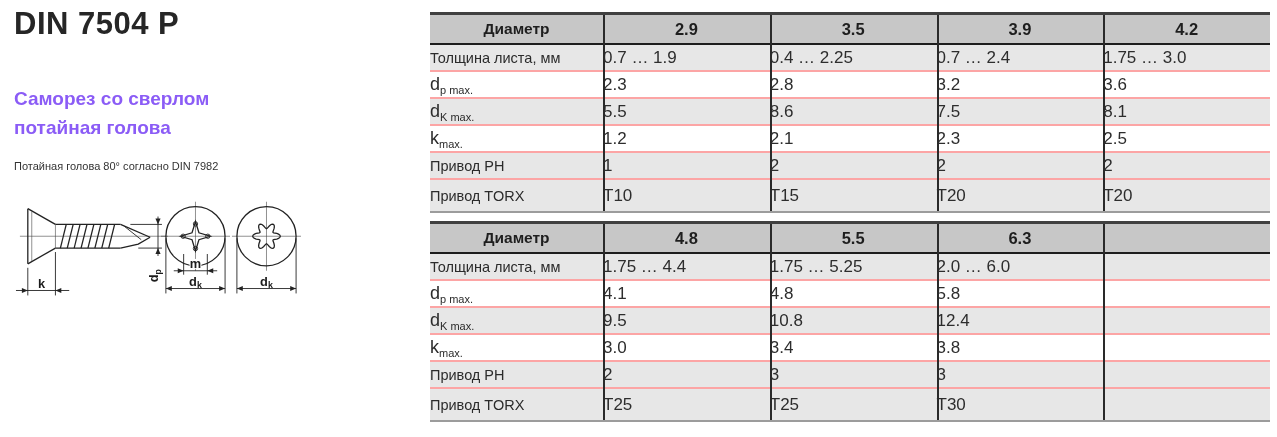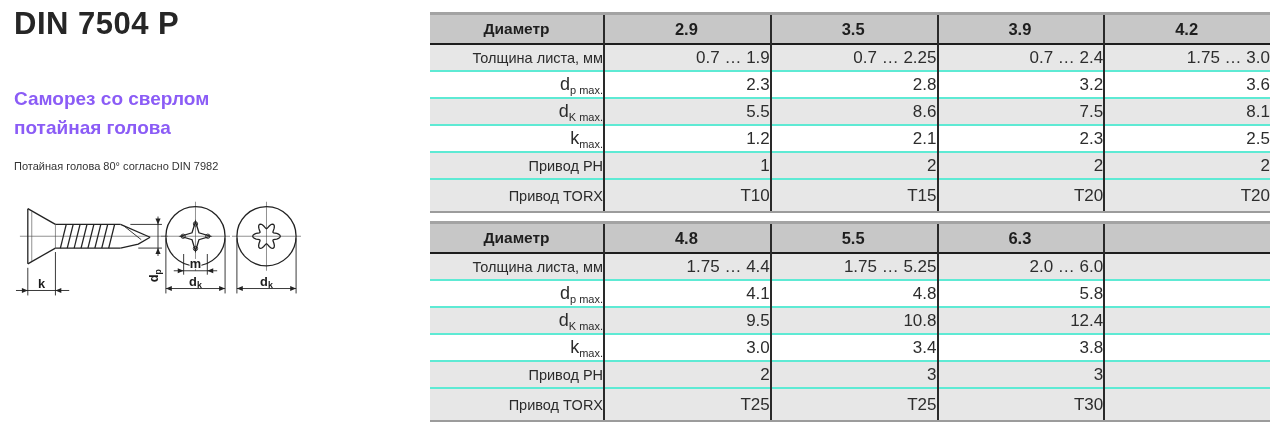--- a/index.html
+++ b/index.html
@@ -15,29 +15,29 @@
   .drawing svg{display:block;width:288px;height:112px;}
   .dwg-line{stroke:#222;stroke-width:1.3;fill:none;}
   .dwg-thin{stroke:#444;stroke-width:.6;fill:none;}
   .dwg-dim{stroke:#222;stroke-width:.9;fill:none;}
   .dwg-arrow{fill:#222;stroke:none;}
   .dwg-text{font-family:"Liberation Sans",sans-serif;font-size:13px;font-weight:700;fill:#1c1c1c;}
   .dwg-sub{font-size:9px;}
 
   
   .tables{position:absolute;left:430px;top:12px;width:840px;}
-  .t-table{position:relative;border-top:3px solid #a3a3a3;border-bottom:2px solid #9c9c9c;background:#5eead4;}
+  .t-table{position:relative;border-top:3px solid #404040;border-bottom:2px solid #9c9c9c;background:#fca5a5;}
   .t-table.second{margin-top:8px;}
   .t-hdr{display:flex;align-items:center;background:#c7c7c7;border-bottom:2px solid #1d1d1d;height:28px;}
   .t-hcell{width:19.85%;text-align:center;font-weight:700;font-size:16.5px;color:#1e1e1e;}
   .t-hcell.t-label{width:20.6%;font-size:15.5px;}
   .t-row{display:flex;align-items:center;height:25px;margin-bottom:2px;background:#fff;}
   .t-row.shaded{background:#e7e7e7;}
   .t-row.tall{height:31px;margin-bottom:0;}
-  .t-cell{width:19.85%;text-align:right;font-size:17px;color:#2d2d2d;}
+  .t-cell{width:19.85%;text-align:left;font-size:17px;color:#2d2d2d;}
   .t-cell.t-label{width:20.6%;font-size:14.5px;color:#2b2b2b;}
   .sym{font-size:18px;}
   .symsub{font-size:11px;}
   .vline{position:absolute;top:0;bottom:0;width:2px;background:#2a2a2a;}
   .v1{left:20.6%}.v2{left:40.45%}.v3{left:60.3%}.v4{left:80.15%}
 </style>
 </head>
 <body>
 
 <div id="page">
@@ -162,21 +162,21 @@
         <div class="t-hdr">
           <div class="t-hcell t-label">Диаметр</div>
           <div class="t-hcell">2.9</div>
           <div class="t-hcell">3.5</div>
           <div class="t-hcell">3.9</div>
           <div class="t-hcell">4.2</div>
         </div>
         <div class="t-row shaded">
           <div class="t-cell t-label">Толщина листа, мм</div>
           <div class="t-cell">0.7 … 1.9</div>
-          <div class="t-cell">0.7 … 2.25</div>
+          <div class="t-cell">0.4 … 2.25</div>
           <div class="t-cell">0.7 … 2.4</div>
           <div class="t-cell">1.75 … 3.0</div>
         </div>
         <div class="t-row">
           <div class="t-cell t-label"><span class="sym">d</span><sub class="symsub">p max.</sub></div>
           <div class="t-cell">2.3</div>
           <div class="t-cell">2.8</div>
           <div class="t-cell">3.2</div>
           <div class="t-cell">3.6</div>
         </div>

